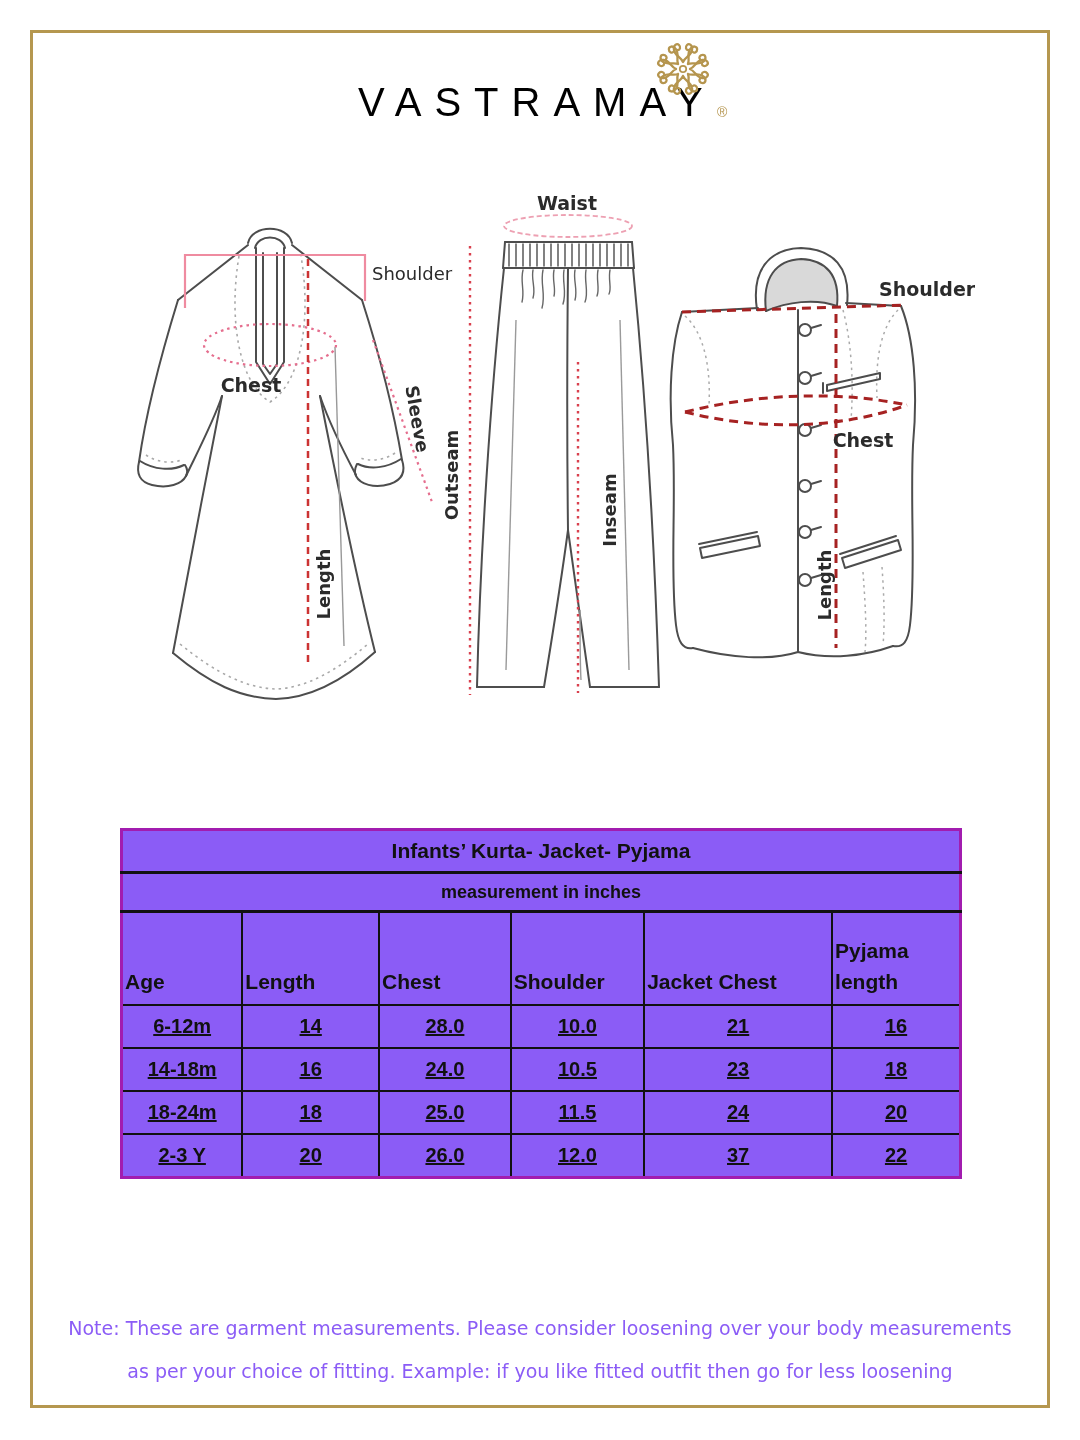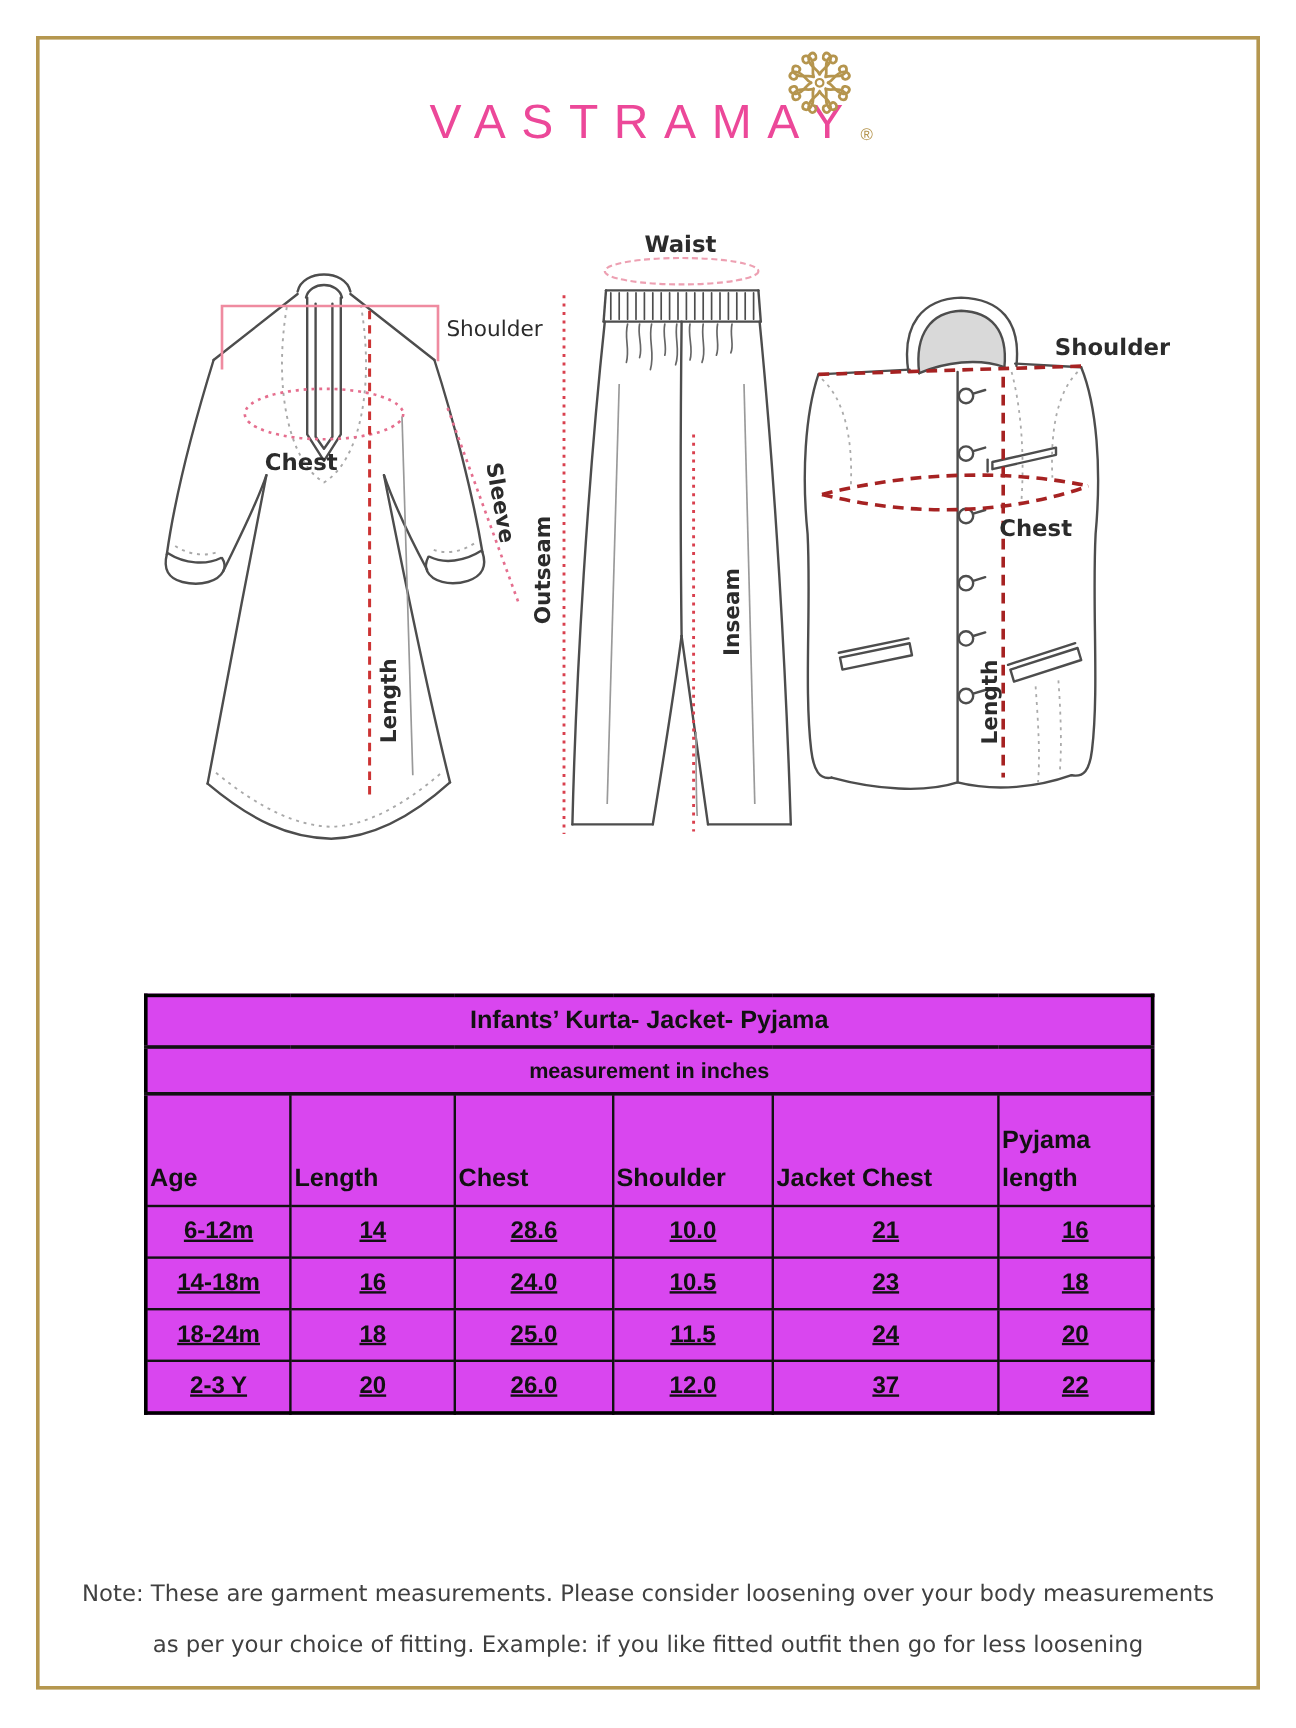--- a/index.html
+++ b/index.html
@@ -8,47 +8,47 @@
     font-family:"Liberation Sans",sans-serif;
   }
   .gold-frame{
     position:absolute;left:30px;top:30px;width:1014px;height:1372px;
     border:3px solid #b5974f;pointer-events:none;
   }
   
   .logo-wrap{position:absolute;left:0;top:0;width:1080px;height:150px;}
   .logo-text{
     position:absolute;left:358px;top:80px;
-    font-size:40px;font-weight:500;letter-spacing:13px;color:#ec4899;
+    font-size:40px;font-weight:500;letter-spacing:13px;color:#000000;
     font-family:"Liberation Sans",sans-serif;
   }
   .logo-flower{position:absolute;left:650px;top:36px;}
   .logo-reg{position:absolute;left:717px;top:104px;font-size:14px;color:#b5954e;}
   
   .diag{position:absolute;}
   .diag text{font-family:"DejaVu Sans",sans-serif;fill:#2b2b2b;}
   
   table.size-table{
     position:absolute;left:120px;top:828px;width:842px;
-    border-collapse:collapse;table-layout:fixed;background:#d946ef;
-    border:3px solid #000000;color:#111;
+    border-collapse:collapse;table-layout:fixed;background:#8b5cf6;
+    border:3px solid #a21caf;color:#111;
   }
   table.size-table th,table.size-table td{border:2px solid #111;}
   .t-title{height:38px;font-size:21px;font-weight:bold;text-align:center;border-bottom:3px solid #111 !important;}
   .t-sub{height:34px;font-size:18px;font-weight:bold;border-bottom:3px solid #111 !important;}
   .t-colhead th{
     height:84px;vertical-align:bottom;text-align:left;
     font-size:21px;font-weight:bold;padding:0 2px 7px 2px;line-height:1.45;
   }
   .t-body td{height:39px;text-align:center;font-size:20px;font-weight:bold;text-decoration:underline;}
   
   .note{
     position:absolute;left:58px;top:1288px;width:964px;
     text-align:center;font-family:"DejaVu Sans",sans-serif;
-    font-size:19px;color:#404040;line-height:43px;
+    font-size:19px;color:#8b5cf6;line-height:43px;
   }
   .note span{display:block;white-space:nowrap;}
 </style>
 </head>
 <body>
 
 <div class="canvas">
 
   <div class="gold-frame"></div>
 
@@ -218,21 +218,21 @@
         <th>Chest</th>
         <th>Shoulder</th>
         <th>Jacket Chest</th>
         <th>Pyjama length</th>
       </tr>
     </thead>
     <tbody class="t-body">
       <tr>
         <td>6-12m</td>
         <td>14</td>
-        <td>28.6</td>
+        <td>28.0</td>
         <td>10.0</td>
         <td>21</td>
         <td>16</td>
       </tr>
       <tr>
         <td>14-18m</td>
         <td>16</td>
         <td>24.0</td>
         <td>10.5</td>
         <td>23</td>

